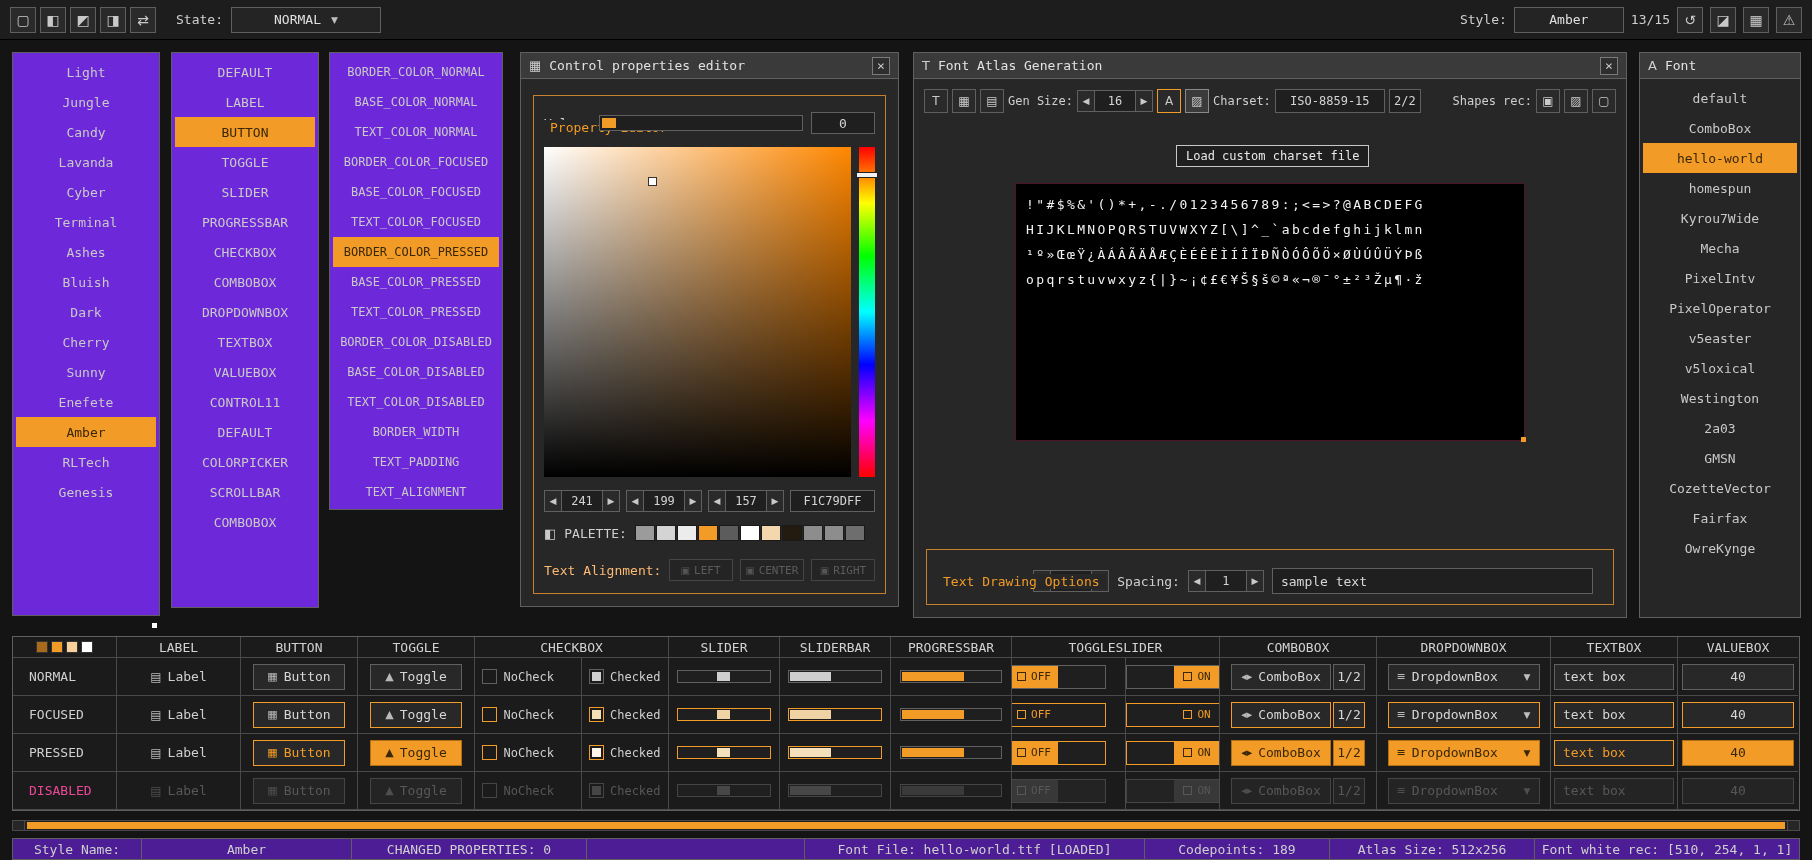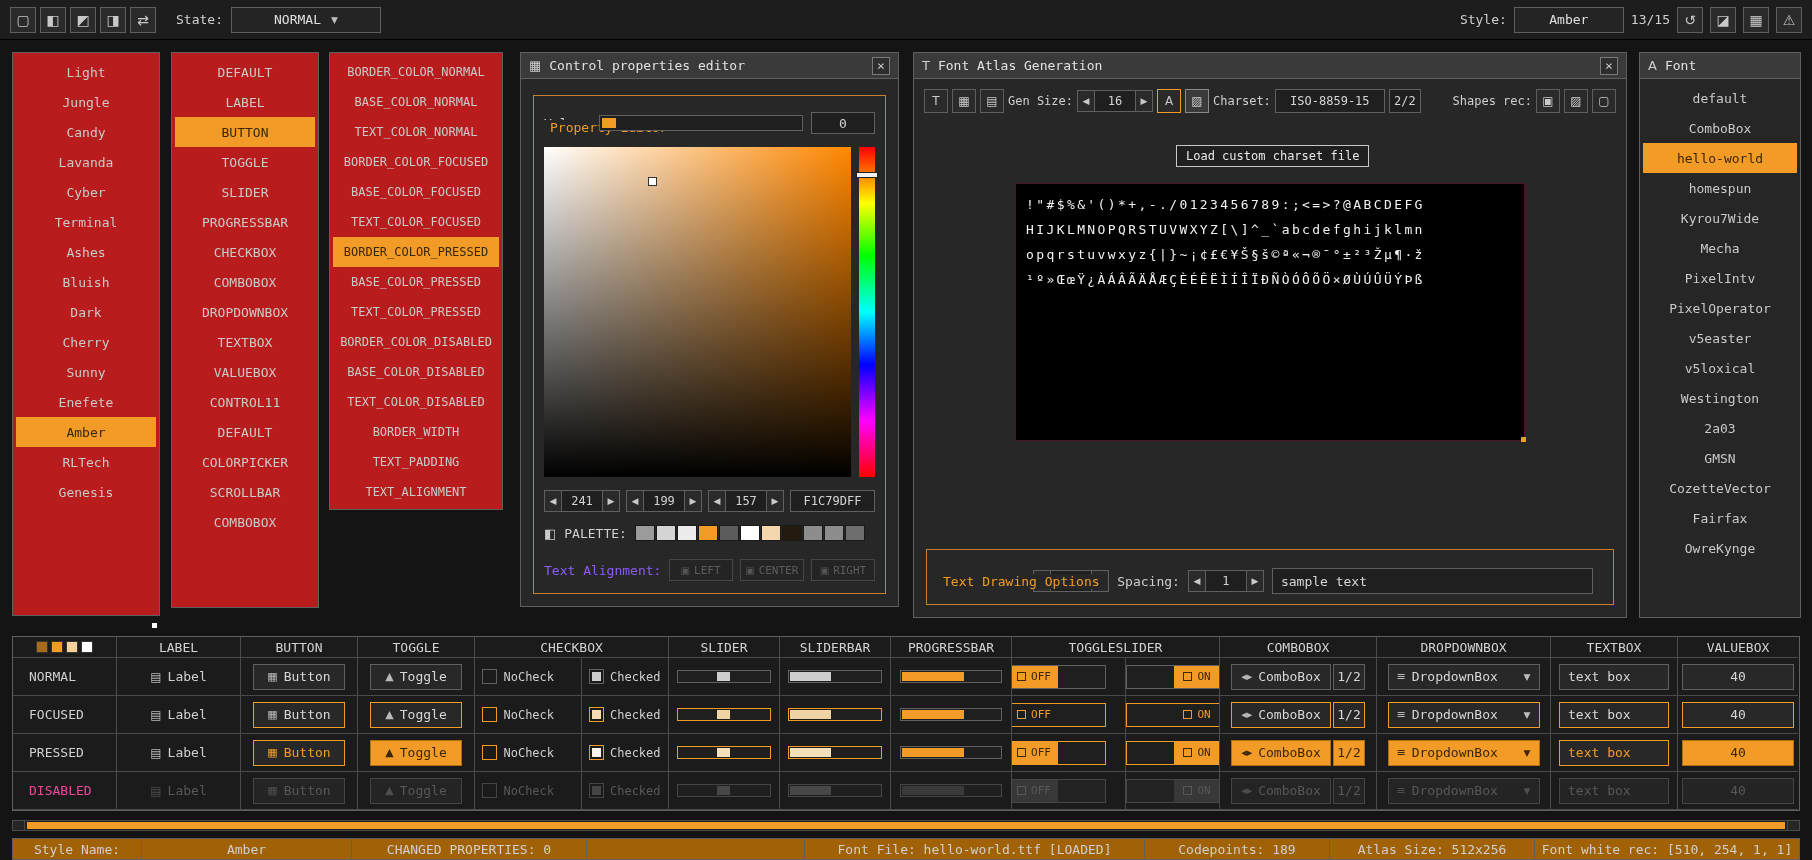--- a/index.html
+++ b/index.html
@@ -17,21 +17,21 @@
     display:flex;align-items:center;justify-content:center;font-size:14px;}
   .tb-label{color:#cfcfcf;}
   .dd{height:26px;border:1px solid var(--border);background:#242424;display:flex;align-items:center;
     justify-content:center;gap:10px;padding:0 12px;color:#e0e0e0;}
   #state-dd{width:150px;}
   #style-dd{width:110px;}
   .caret{font-size:9px;color:#bdbdbd;}
   .tb-right{margin-left:auto;display:flex;align-items:center;gap:7px;}
 
   
-  .panel{position:absolute;background:#b91c1c;border:1px solid var(--border);overflow:hidden;text-align:center;}
+  .panel{position:absolute;background:#6d28d9;border:1px solid var(--border);overflow:hidden;text-align:center;}
   .list{padding:4px 3px;}
   .list-item{height:30px;display:flex;align-items:center;justify-content:center;color:#c9c9c9;}
   .list-item.selected{background:var(--accent);color:var(--accent-text);}
   #styles-panel{left:12px;top:52px;width:148px;height:564px;}
   #controls-panel{left:171px;top:52px;width:148px;height:556px;}
   #props-panel{left:329px;top:52px;width:174px;height:458px;}
   #props-panel .list-item{font-size:12px;}
   #white-dot{position:absolute;left:152px;top:623px;width:5px;height:5px;background:#ffffff;}
 
   
@@ -44,21 +44,21 @@
   #propwin{left:520px;top:52px;width:379px;height:555px;}
   #fontwin{left:913px;top:52px;width:714px;height:566px;}
   #font-panel{left:1639px;top:52px;width:162px;height:566px;background:#262626;border:1px solid var(--border);position:absolute;}
 
   .win-body{position:relative;height:calc(100% - 26px);padding:16px 12px 12px;}
   .groupbox{position:relative;height:100%;border:1px solid #c67f2c;padding:16px 10px 12px;
     display:flex;flex-direction:column;gap:13px;}
   .gb-label{position:absolute;top:-8px;left:10px;background:var(--panel);padding:0 6px;color:var(--accent);margin-top:32px;}
   .row{display:flex;align-items:center;gap:8px;}
   .flabel{color:#cfcfcf;}
-  .flabel.dis{color:#8b5cf6;}
+  .flabel.dis{color:#fdba74;}
 
   
   .vslider{position:relative;flex:1;height:16px;border:1px solid #606060;background:#1f1f1f;}
   .vs-handle{position:absolute;left:2px;top:2px;bottom:2px;width:14px;background:var(--accent);}
   .valuebox{width:64px;height:22px;border:1px solid #606060;background:#1f1f1f;
     display:flex;align-items:center;justify-content:center;}
   .pickrow{height:330px;}
   .cpicker{position:relative;flex:1;height:100%;
     background:linear-gradient(to top,#000,rgba(0,0,0,0)),
                linear-gradient(to right,#fff,rgba(255,255,255,0)),#ff8700;}
@@ -127,21 +127,21 @@
   .plabel .cicon{font-size:12px;color:#b9b9b9;}
   .ctl{border:1px solid #606060;background:#282828;color:#d6d6d6;display:flex;align-items:center;
     justify-content:center;gap:6px;height:26px;}
   .ctl .cicon{font-size:11px;color:#b9b9b9;}
   .btn{width:92px;}
   .cmain{width:100px;}
   .ccount{width:32px;margin-left:2px;}
   .combo{display:flex;align-items:center;}
   .ddb{width:152px;justify-content:flex-start;padding:0 8px;}
   .ddb .caret{margin-left:auto;}
-  .tbx{width:110px;justify-content:flex-start;padding-left:8px;}
+  .tbx{width:120px;justify-content:flex-start;padding-left:8px;}
   .vbx{width:112px;}
   .cbx{display:flex;align-items:center;gap:6px;color:#cfcfcf;font-size:12px;}
   .cb-box{width:15px;height:15px;border:1px solid #606060;display:flex;align-items:center;justify-content:center;}
   .cb-in{width:9px;height:9px;background:#cfcfcf;display:none;}
   .checked .cb-in{display:block;}
   .track{position:relative;width:94px;height:13px;border:1px solid #606060;background:#1f1f1f;}
   .ptrack{width:102px;}
   .s-handle{position:absolute;top:1px;bottom:1px;left:42%;width:13px;background:#cfcfcf;}
   .s-fill{position:absolute;top:1px;bottom:1px;left:1px;width:45%;background:#cfcfcf;}
   .p-fill{position:absolute;top:1px;bottom:1px;left:1px;width:62%;background:var(--accent);}
@@ -187,21 +187,21 @@
   .st-disabled .tsl .active{background:#383838;color:#575757;}
   .st-disabled .tsl .active .ts-knob{border-color:#575757;}
 
   
   #hscroll{position:absolute;left:12px;top:820px;width:1788px;height:11px;border:1px solid var(--line);background:#1f1f1f;}
   .sb-arrow{position:absolute;top:0;bottom:0;width:12px;background:#262626;}
   .sb-arrow.l{left:0;border-right:1px solid var(--line);}
   .sb-arrow.r{right:0;border-left:1px solid var(--line);}
   .sb-handle{position:absolute;top:1px;bottom:1px;left:14px;right:14px;background:var(--accent);}
   #statusbar{position:absolute;left:12px;top:838px;width:1788px;height:22px;display:flex;}
-  .sb-cell{border:1px solid var(--border);border-left-width:0;background:#a16207;color:#cfcfcf;
+  .sb-cell{border:1px solid var(--border);border-left-width:0;background:#4c1d95;color:#cfcfcf;
     display:flex;align-items:center;justify-content:center;padding:0 8px;white-space:nowrap;}
   .sb-cell:first-child{border-left-width:1px;}
   .w1{width:130px;}.w2{width:210px;}.w3{width:235px;}.wflex{flex:1;}
   .w5{width:340px;}.w6{width:185px;}.w7{width:205px;}.w8{width:265px;}
 </style>
 </head>
 <body>
 
 <div id="app">
 
@@ -428,22 +428,22 @@
           </div>
         <div class="tool-btn">
             <span class="gi">▢</span>
           </div>
       </div>
       <div id="tooltip">Load custom charset file</div>
       <div id="atlas-canvas">
         <div id="atlas-dot"></div>
       <div class="atlas-line">!"#$%&amp;'()*+,-./0123456789:;&lt;=&gt;?@ABCDEFG</div>
           <div class="atlas-line">HIJKLMNOPQRSTUVWXYZ[\]^_`abcdefghijklmn</div>
+          <div class="atlas-line">¹º»ŒœŸ¿ÀÁÂÃÄÅÆÇÈÉÊËÌÍÎÏÐÑÒÓÔÕÖ×ØÙÚÛÜÝÞß</div>
           <div class="atlas-line">opqrstuvwxyz{|}~¡¢£€¥Š§š©ª«¬®¯°±²³Žµ¶·ž</div>
-          <div class="atlas-line">¹º»ŒœŸ¿ÀÁÂÃÄÅÆÇÈÉÊËÌÍÎÏÐÑÒÓÔÕÖ×ØÙÚÛÜÝÞß</div>
         </div>
       <div class="groupbox" id="text-opts">
         <span class="gb-label">Text Drawing Options</span>
         <div class="to-inner">
           <span class="flabel">Font Size:</span>
           <div class="spinner">
             <span class="spin-btn">◀</span>
             <span class="spin-val">16</span>
             <span class="spin-btn">▶</span>
           </div>

